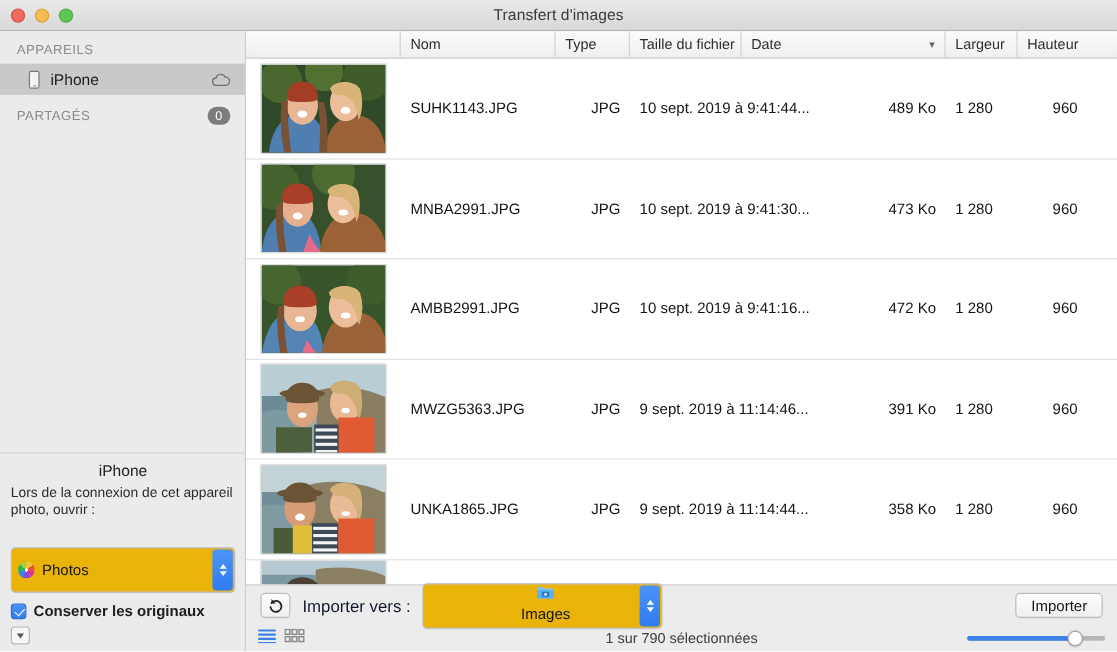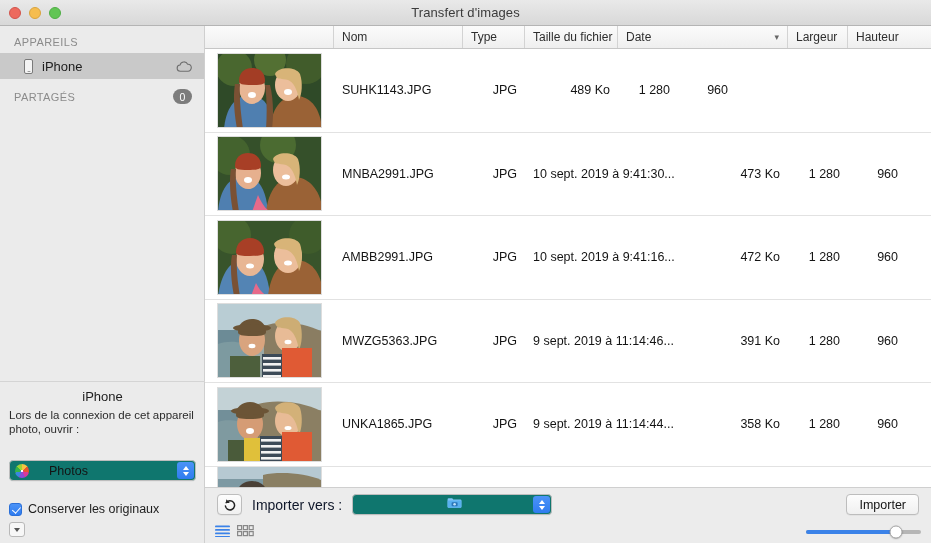--- a/index.html
+++ b/index.html
@@ -79,23 +79,23 @@
     border-top: 1px solid #d4d4d4;
     padding: 7px 9px 6px 9px;
   }
   .sb-device-name {
     text-align: center; font-size: 13px; color: #1d1d1d; margin-bottom: 4px;
   }
   .sb-desc {
     font-size: 11.5px; color: #2b2b2b; line-height: 14px; margin-bottom: 24px;
   }
   .popup {
-    height: 21px; background: #0f766e; border: 1px solid #bdbdbd;
+    height: 38px; background: #eab308; border: 1px solid #bdbdbd;
     border-radius: 4px; display: flex; align-items: center;
-    position: relative; padding-left: 5px; gap: 20px;
+    position: relative; padding-left: 5px; gap: 6px;
     box-shadow: 0 0.5px 0.5px rgba(0,0,0,0.06);
   }
   .popup-text { font-size: 12.5px; color: #141414; flex: 1; overflow: hidden; white-space: nowrap; }
   .stepper {
     position: absolute; right: 1px; top: 1px; bottom: 1px; width: 17px;
     background: linear-gradient(to bottom, #4b93f7 0%, #2f7cf0 100%);
     border-radius: 3px; display: flex; flex-direction: column;
     align-items: center; justify-content: center; gap: 2px;
   }
   .stepper i { display: block; width: 0; height: 0; border-left: 3.5px solid transparent; border-right: 3.5px solid transparent; }
@@ -103,21 +103,21 @@
   .stepper .dn { border-top: 4px solid #fff; }
   .photos-icon {
     width: 14px; height: 14px; border-radius: 50%; flex: 0 0 auto;
     background:
       radial-gradient(circle at 50% 50%, #ffffff 0 14%, transparent 15%),
       conic-gradient(#f5c242 0deg 51deg, #e8542f 51deg 103deg,
                      #d9399b 103deg 154deg, #8e4ad6 154deg 206deg,
                      #3a86e0 206deg 257deg, #35b44a 257deg 309deg,
                      #9fd233 309deg 360deg);
   }
-  .checkrow { display: flex; align-items: center; gap: 6px; margin-top: 21px; }
+  .checkrow { display: flex; align-items: center; gap: 6px; margin-top: 8px; font-weight: bold; }
   .checkbox {
     width: 13px; height: 13px; border-radius: 3px; flex: 0 0 auto;
     background: linear-gradient(to bottom, #4b93f7 0%, #2f7cf0 100%);
     position: relative; border: 0.5px solid #2a6fd8;
   }
   .checkbox::after {
     content: ''; position: absolute; left: 4px; top: 1.5px;
     width: 3.5px; height: 7px; border: solid #fff;
     border-width: 0 1.7px 1.7px 0; transform: rotate(42deg);
   }
@@ -161,21 +161,21 @@
   .thumb {
     width: 105px; height: 75px; border: 1px solid #dddddd;
     overflow: hidden; position: relative; background: #cfcfcf;
   }
   .thumb svg { display: block; width: 105px; height: 75px; }
   .cell { font-size: 12.5px; color: #141414; padding: 0 8px; white-space: nowrap; overflow: hidden; }
   .c-name  { width: 129px; flex: 0 0 auto; }
   .c-type  { width: 62px;  flex: 0 0 auto; text-align: right; }
   .c-date  { width: 170px; flex: 0 0 auto; }
   .c-size  { width: 93px;  flex: 0 0 auto; text-align: right; }
-  .c-width { width: 60px;  flex: 0 0 auto; text-align: right; }
+  .c-width { width: 60px;  flex: 0 0 auto; }
   .c-height{ width: 58px;  flex: 0 0 auto; text-align: right; }
   .row.partial { height: 24px; overflow: hidden; align-items: flex-start; }
   .row.partial .thumb { height: 24px; border-bottom: none; }
   .row.partial .thumb svg { height: 24px; }
 
   
   .bottombar {
     position: absolute; left: 205px; top: 487px; width: 726px; height: 56px;
     background: #ececec; border-top: 1px solid #cfcfcf;
   }
@@ -312,20 +312,21 @@
             <path d="M57 20c3-7 20-8 25 0 3 9 2 20-1 26-2-12-6-18-11-20-6-2-11 1-13-6z" fill="#d8b478"></path>
             <path d="M22 30c-1 14 1 30 3 45h-6c-3-17-4-33-2-45z" fill="#7a5134"></path>
             <path d="M47 31c2 13 2 30 1 44h6c2-16 1-32-2-44z" fill="#7a5134"></path>
             <ellipse cx="34" cy="41" rx="4" ry="3" fill="#fff"></ellipse>
             <ellipse cx="70" cy="38" rx="4" ry="3" fill="#fff"></ellipse>
           </svg>
         </div>
       </div>
       <div class="cell c-name">SUHK1143.JPG</div>
       <div class="cell c-type">JPG</div>
+      <div class="cell c-date">10 sept. 2019 à 9:41:44...</div>
       <div class="cell c-size">489 Ko</div>
       <div class="cell c-width">1 280</div>
       <div class="cell c-height">960</div>
     </div>
 
     <div class="row">
       <div class="thumb-cell">
         <div class="thumb">
           <svg viewBox="0 0 105 75" preserveAspectRatio="none">
             <rect width="105" height="75" fill="#35502a"></rect>
@@ -514,20 +515,21 @@
               <rect x="0.6" y="0.6" width="4" height="4"></rect>
                 <rect x="6.4" y="0.6" width="4" height="4"></rect>
                 <rect x="12.2" y="0.6" width="4" height="4"></rect>
               <rect x="0.6" y="6.6" width="4" height="4"></rect>
                 <rect x="6.4" y="6.6" width="4" height="4"></rect>
                 <rect x="12.2" y="6.6" width="4" height="4"></rect>
             </g>
           </svg>
         </span>
       </div>
+      <div class="status-text">1 sur 790 sélectionnées</div>
       <div class="slider">
         <div class="slider-fill" style="width: 78%;"></div>
         <div class="slider-knob" style="left: 78%;"></div>
       </div>
     </div>
   </div>
 
 </div>
 
 </body></html>

